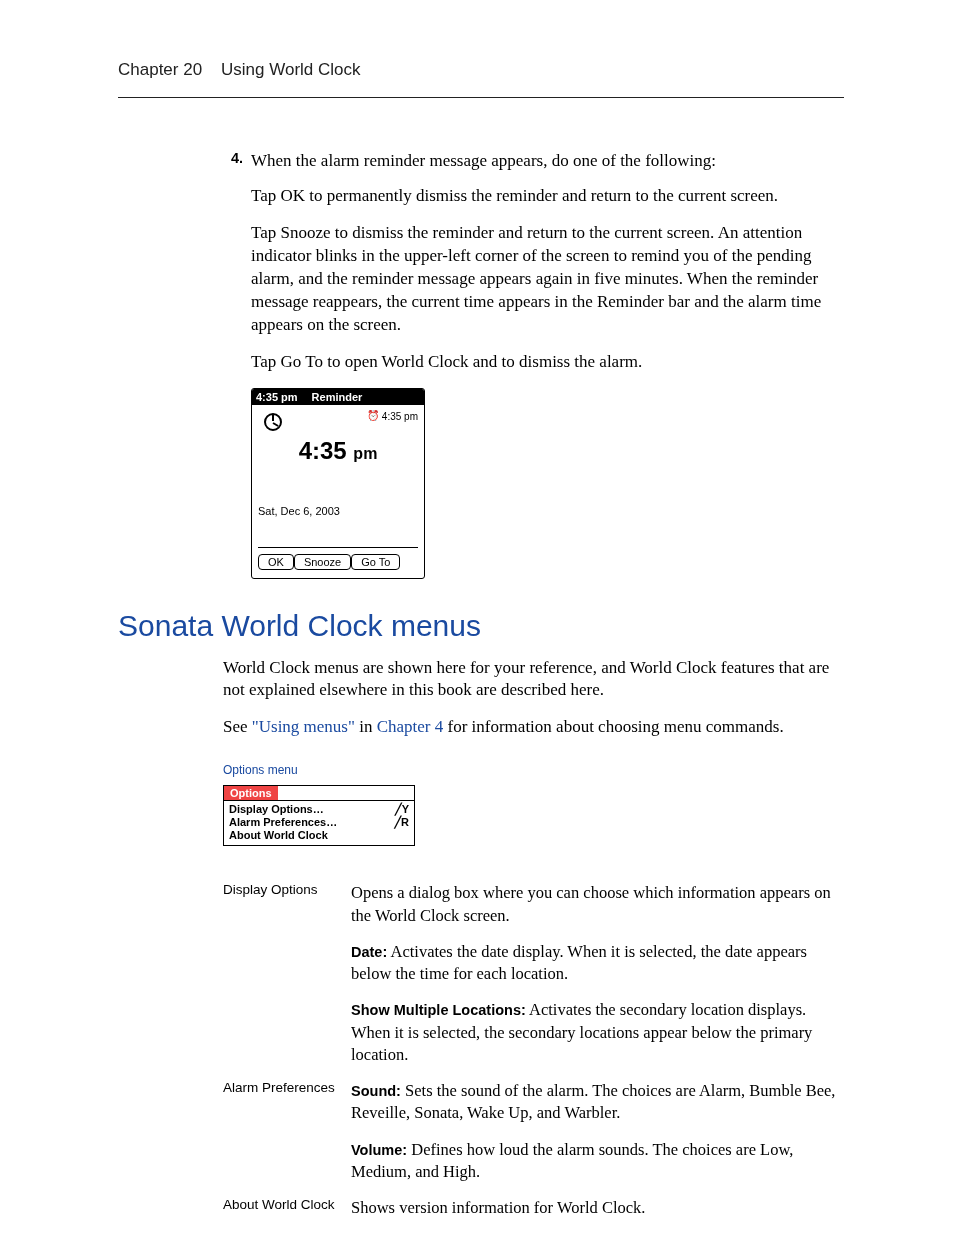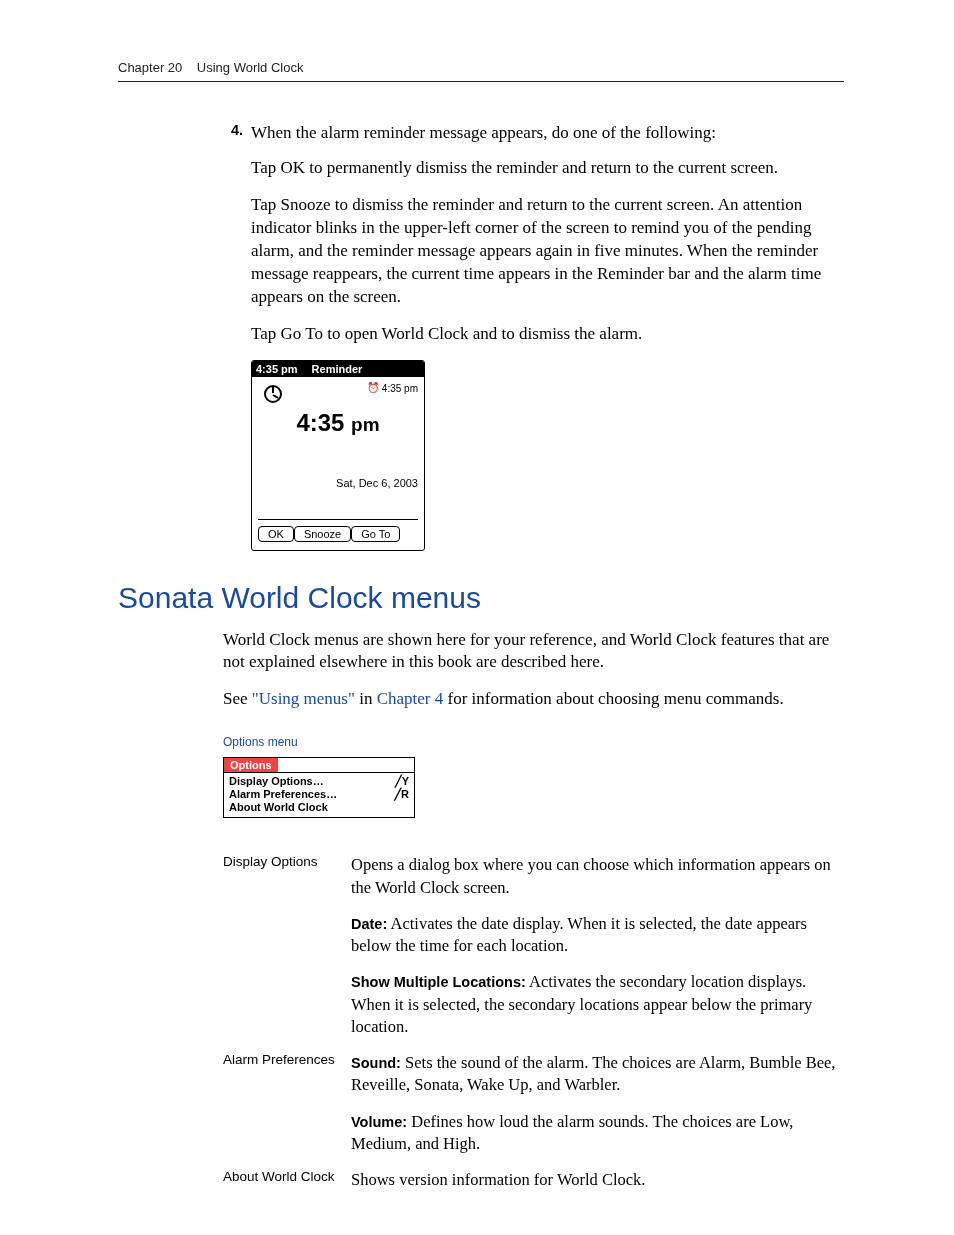--- a/index.html
+++ b/index.html
@@ -8,25 +8,25 @@
     background: #fff;
     font-family: "Palatino Linotype", "Book Antiqua", Palatino, Georgia, serif;
     color: #000;
     width: 954px;
   }
   .page {
     padding: 60px 110px 60px 118px;
   }
   .header-row {
     font-family: Arial, Helvetica, sans-serif;
-    font-size: 13px;
+    font-size: 17px;
     color: #222;
     border-bottom: 1px solid #222;
-    padding-bottom: 6px;
-    margin-bottom: 40px;
+    padding-bottom: 17px;
+    margin-bottom: 52px;
   }
   .body-col {
     margin-left: 105px;
   }
   .step-row {
     display: flex;
     align-items: flex-start;
     margin-bottom: 12px;
   }
   .step-num {
@@ -115,25 +115,25 @@
     line-height: 1;
   }
   .ss-time {
     text-align: center;
     font-size: 24px;
     font-weight: bold;
     font-family: Arial, Helvetica, sans-serif;
     margin: 4px 0 40px 0;
   }
   .ss-time .pm {
-    font-size: 19px;
+    font-size: 16px;
     font-weight: bold;
   }
   .ss-date {
-    text-align: right;
+    text-align: left;
     font-size: 11px;
     margin-bottom: 30px;
   }
   .ss-btns {
     display: flex;
     padding-top: 6px;
     border-top: 1px solid #000;
     align-items: center;
   }
   .ss-btn {

